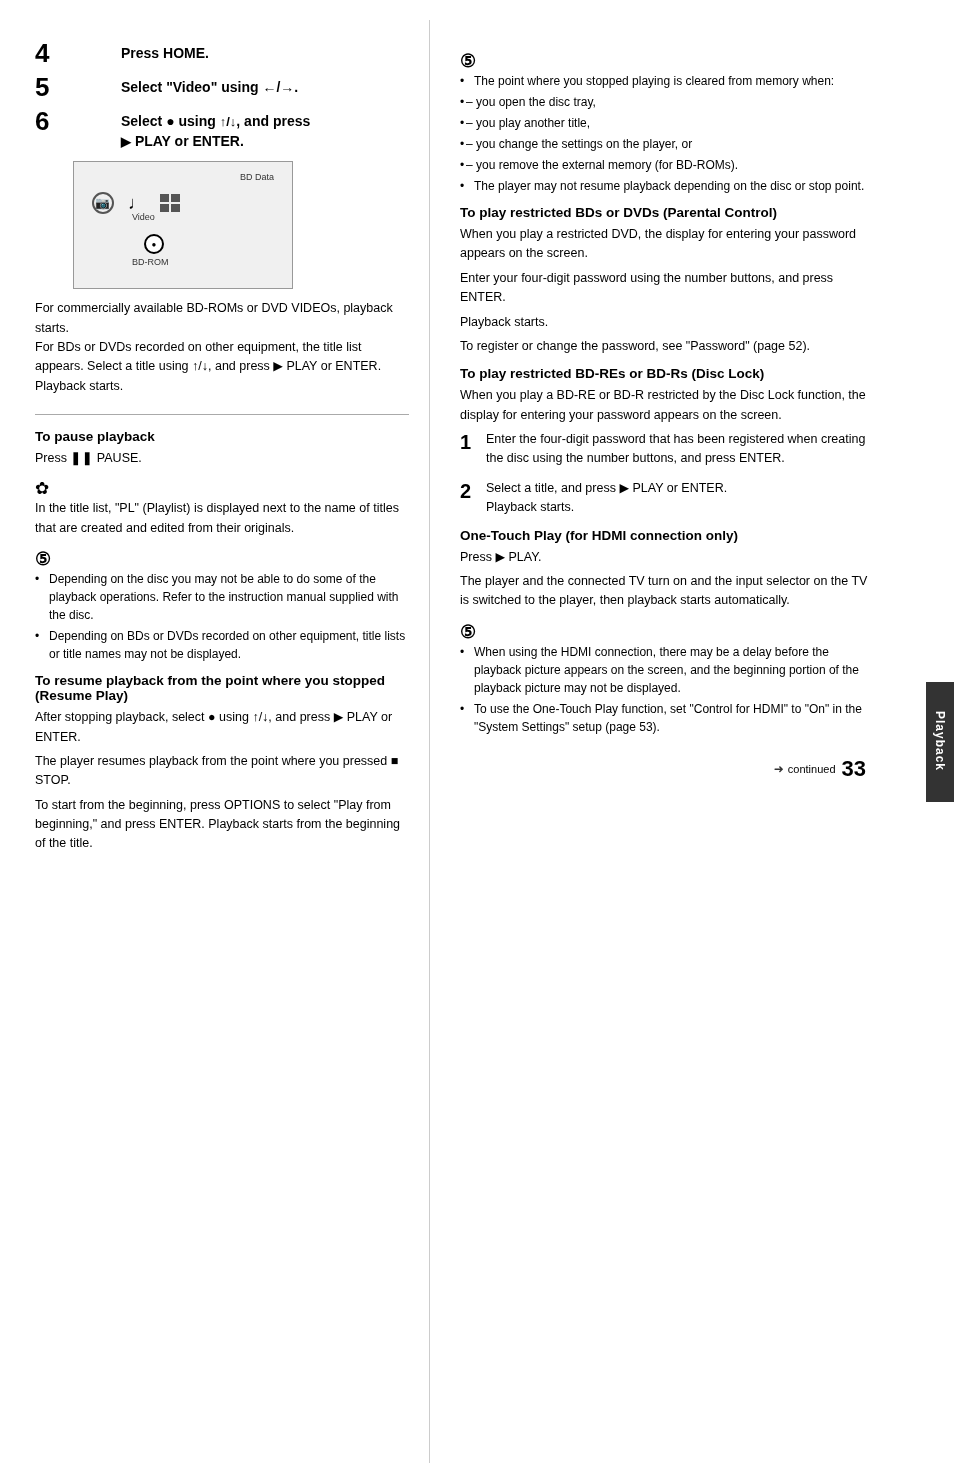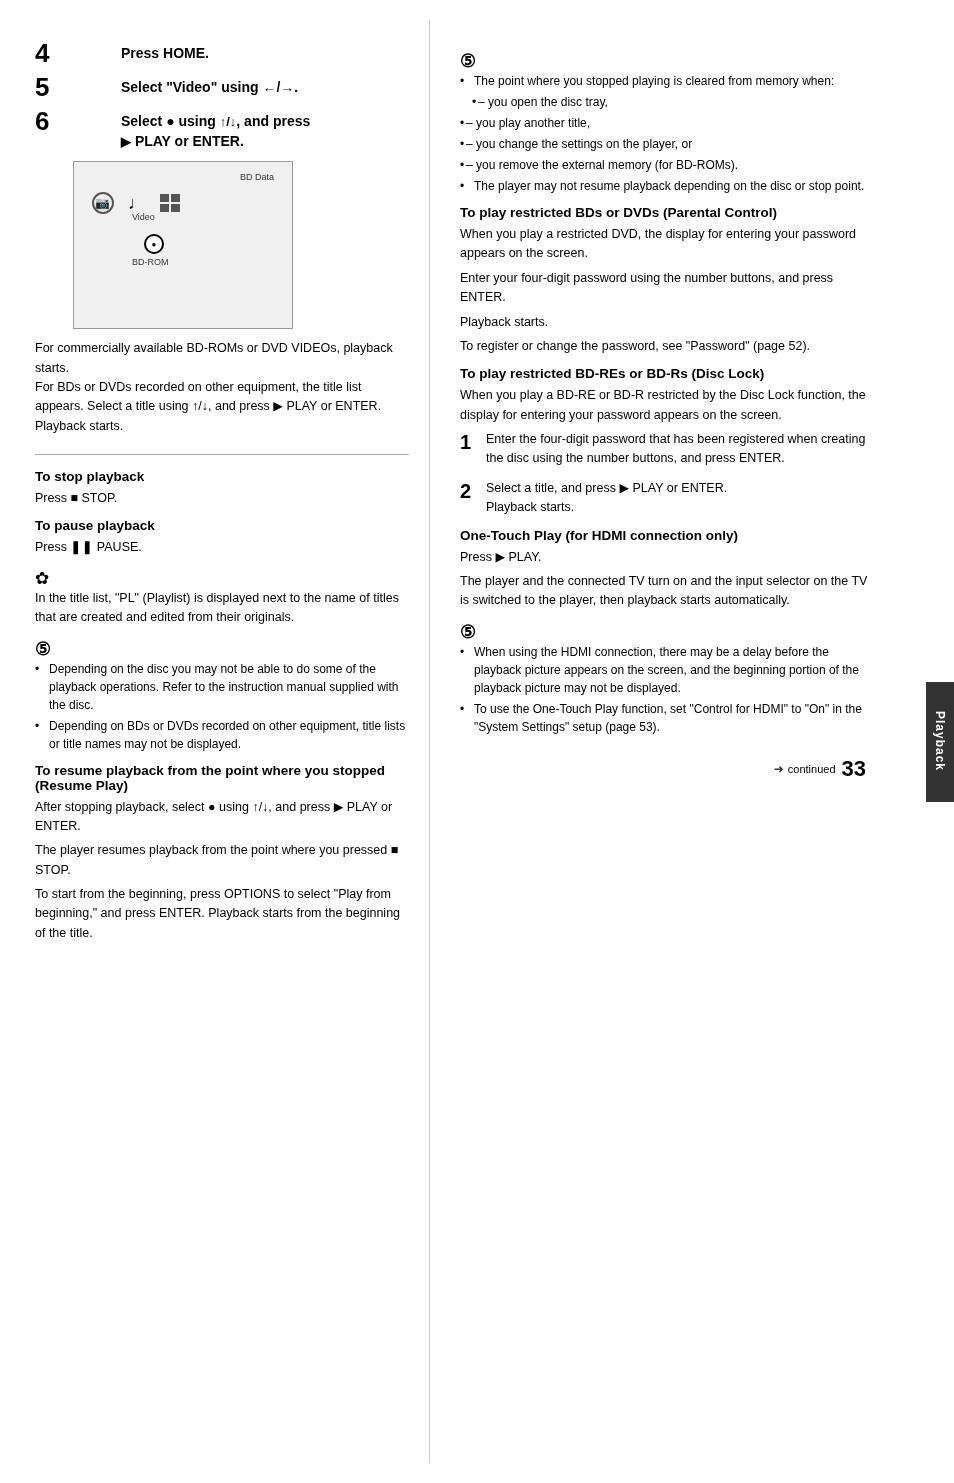--- a/index.html
+++ b/index.html
@@ -62,21 +62,21 @@
       font-size: 14px;
       font-weight: bold;
       line-height: 1.4;
       padding-top: 4px;
       padding-left: 48px;
     }
     .menu-illustration {
       border: 1.5px solid #999;
       background: #f0f0f0;
       width: 220px;
-      height: 168px;
+      height: 128px;
       margin: 10px 0 10px 38px;
       position: relative;
       overflow: hidden;
     }
     .menu-illustration .label-bddata {
       position: absolute;
       top: 10px;
       right: 18px;
       font-size: 9px;
       color: #333;
@@ -275,24 +275,20 @@
     </div>
 
     <div class="description-text">
       For commercially available BD-ROMs or DVD VIDEOs, playback starts.<br>
       For BDs or DVDs recorded on other equipment, the title list appears. Select a title using ↑/↓, and press ▶ PLAY or ENTER.<br>
       Playback starts.
     </div>
 
     <hr class="divider">
 
-    <div class="note-section">
-      <div class="section-heading">To stop playback</div>
-      <div class="body-text">Press <span class="symbol-stop">■</span> STOP.</div>
-    </div>
 
     <div class="note-section">
       <div class="section-heading">To pause playback</div>
       <div class="body-text">Press <span class="symbol-pause">❚❚</span> PAUSE.</div>
     </div>
 
     <div class="note-section">
       <span class="tip-icon" style="font-size:17px;">✿</span>
       <div class="body-text">In the title list, "PL" (Playlist) is displayed next to the name of titles that are created and edited from their originals.</div>
     </div>
@@ -313,21 +309,21 @@
     </div>
 
   </div>
 
   <div class="right-column">
 
     <div class="note-block">
       <span class="bold-note-icon">⑤</span>
       <ul>
         <li>The point where you stopped playing is cleared from memory when:</li>
-        <li style="list-style:none; padding-left:6px;margin-left:12px;">– you open the disc tray,</li>
+        <li style="list-style:none; padding-left:6px;">– you open the disc tray,</li>
         <li style="list-style:none; padding-left:6px;">– you play another title,</li>
         <li style="list-style:none; padding-left:6px;">– you change the settings on the player, or</li>
         <li style="list-style:none; padding-left:6px;">– you remove the external memory (for BD-ROMs).</li>
         <li>The player may not resume playback depending on the disc or stop point.</li>
       </ul>
     </div>
 
     <div class="note-section">
       <div class="section-heading">To play restricted BDs or DVDs (Parental Control)</div>
       <div class="body-text">When you play a restricted DVD, the display for entering your password appears on the screen.</div>

